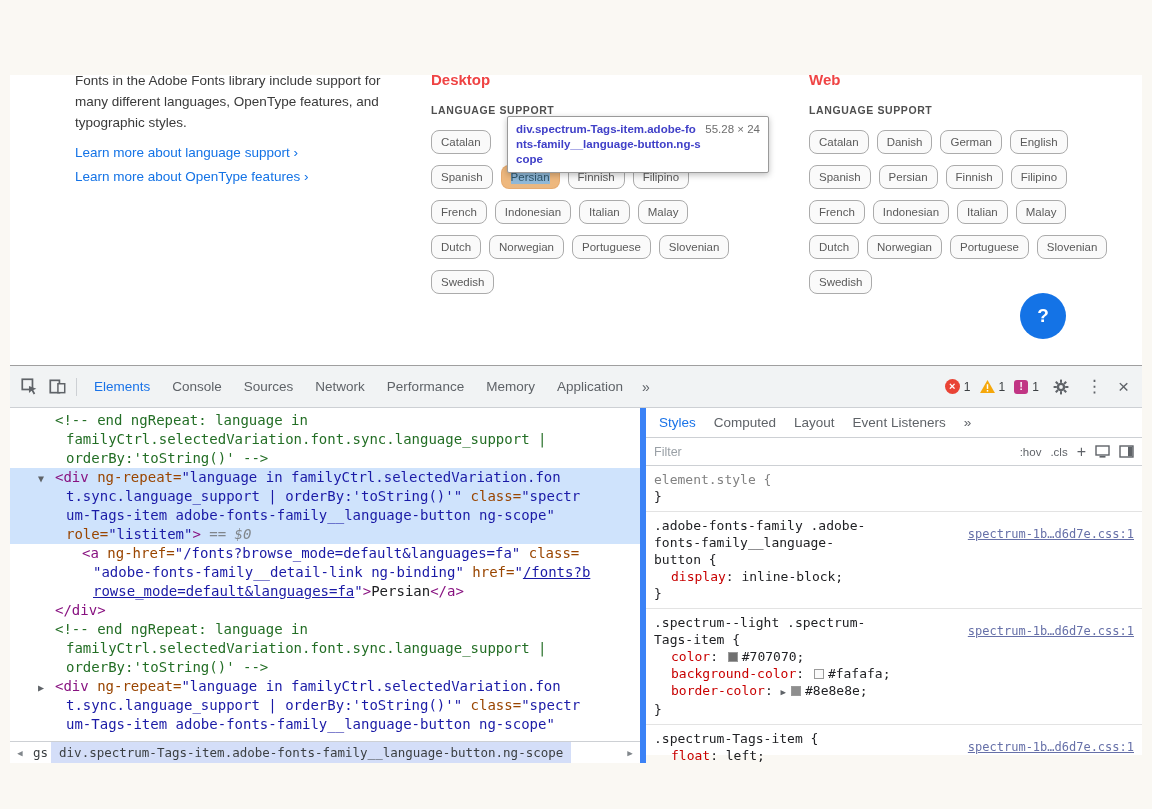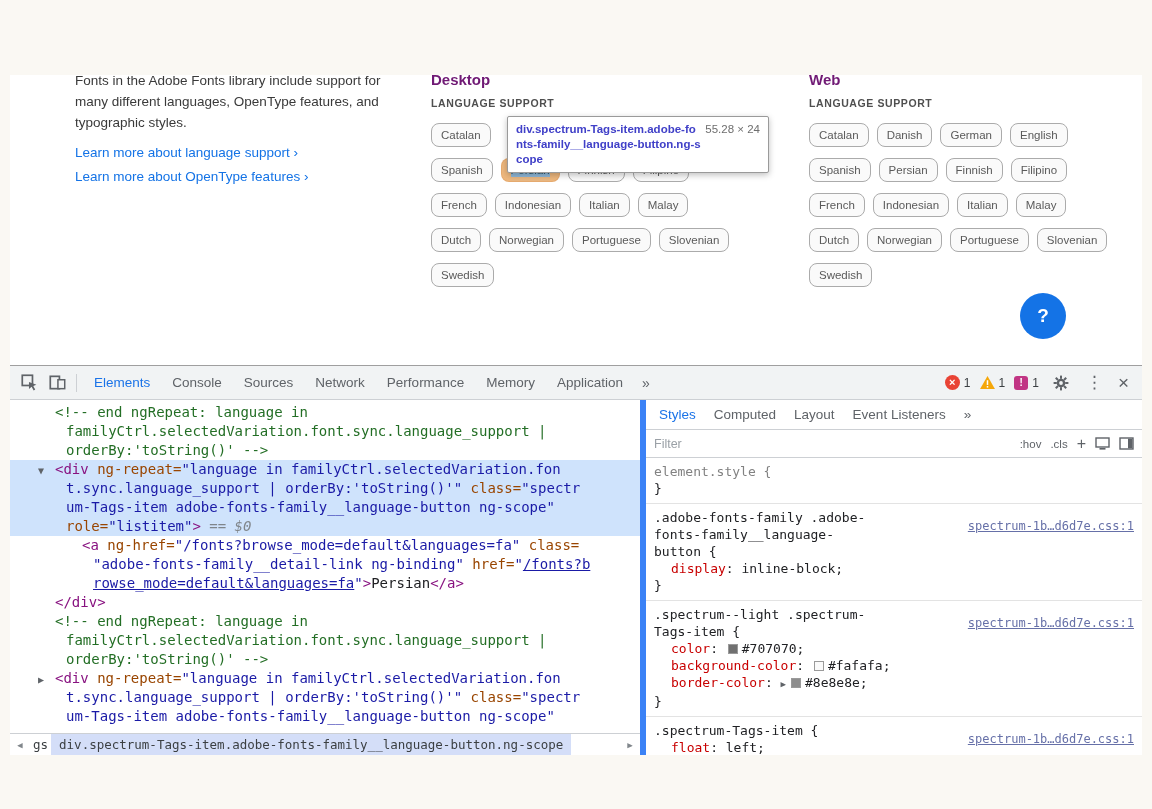--- a/index.html
+++ b/index.html
@@ -7,37 +7,37 @@
   body{background:#faf8f3;font-family:"Liberation Sans",sans-serif;position:relative;overflow:hidden;color:#202124}
 
   
   .page{position:absolute;left:10px;top:75px;width:1132px;height:290px;background:#fff;overflow:hidden}
   .intro{position:absolute;left:65px;top:-5px;width:345px;font-size:13.5px;line-height:21px;color:#3a3a3a}
   .intro .link{display:block;color:#1473e6;text-decoration:none;line-height:24px;cursor:pointer}
   .intro .link:first-of-type{margin-top:8px}
   .col{position:absolute;top:-4px}
   .desktop-col{left:421px}
   .web-col{left:799px}
-  .col h3{font-size:15px;font-weight:700;color:#701a75}
-  .support-label{font-size:10.5px;font-weight:700;letter-spacing:.6px;color:#4f4f4f;margin:9px 0 14px}
+  .col h3{font-size:15px;font-weight:700;color:#ef4444}
+  .support-label{font-size:10.5px;font-weight:700;letter-spacing:.6px;color:#4f4f4f;margin:16px 0 14px}
   .tag-row{display:flex;gap:8px;margin-bottom:11px}
   .tag{display:inline-block;height:24px;padding:4px 9px;border:1px solid #ababab;border-radius:8px;background:#fafafa;color:#5a5a5a;font-size:11.5px;line-height:14px;white-space:nowrap;cursor:pointer}
   .tag.inspected{border-color:rgba(230,170,110,.9);color:#2f566b;
     background-image:
       linear-gradient(to bottom, rgba(238,184,126,.95) 4px, rgba(238,184,126,0) 4px, rgba(238,184,126,0) calc(100% - 4px), rgba(238,184,126,.95) calc(100% - 4px)),
       linear-gradient(to right, #eeb87e 9px, #8fb8d8 9px, #8fb8d8 calc(100% - 9px), #eeb87e calc(100% - 9px));}
   .tooltip{position:absolute;left:497px;top:41px;width:262px;background:#fff;border:1px solid #9a9a9a;border-radius:2px;box-shadow:0 2px 6px rgba(0,0,0,.25);padding:5px 8px;font-size:11.5px;line-height:15px;z-index:5}
   .tt-row{display:flex;align-items:center}
   .tt-sel{color:#4040c8;font-weight:700}
   .tt-dim{color:#6e6e6e;margin-left:auto;padding-left:8px;white-space:nowrap}
   .help-btn{position:absolute;left:1010px;top:218px;width:46px;height:46px;border:none;border-radius:50%;background:#1473e6;color:#fff;font-size:19px;font-weight:700;cursor:pointer;font-family:"Liberation Sans",sans-serif}
 
   
   .devtools{position:absolute;left:10px;top:365px;width:1132px;height:390px;background:#fff;border-top:1px solid #9f9f9f}
-  .dt-toolbar{height:34px;background:#f1f3f4;border-bottom:1px solid #cdd0d4;display:flex;align-items:center;padding:0 6px;gap:2px}
+  .dt-toolbar{height:42px;background:#f1f3f4;border-bottom:1px solid #cdd0d4;display:flex;align-items:center;padding:0 6px;gap:2px}
   .dt-icon{width:26px;height:26px;display:flex;align-items:center;justify-content:center;cursor:pointer}
   .dt-sep{width:1px;height:18px;background:#cdd0d4;margin:0 4px}
   .dt-tab{padding:0 11px;font-size:13.5px;color:#5f6368;line-height:33px;cursor:pointer;white-space:nowrap}
   .dt-tab.active{color:#1a73e8}
   .dt-more{font-size:14px;color:#5f6368;padding:0 6px;cursor:pointer}
   .dt-right{margin-left:auto;display:flex;align-items:center;gap:9px;padding-right:4px}
   .badge{display:flex;align-items:center;gap:4px;font-size:12px;color:#3c4043;cursor:pointer}
   .err-ic{width:15px;height:15px;border-radius:50%;background:#e94335;color:#fff;font-size:11px;line-height:14px;text-align:center;font-weight:700}
   .iss-ic{width:14px;height:14px;border-radius:3px;background:#c13584;color:#fff;font-size:10px;line-height:14px;text-align:center;font-weight:700}
   .tool-ic{font-size:17px;color:#5f6368;padding:0 3px;cursor:pointer;line-height:34px}

